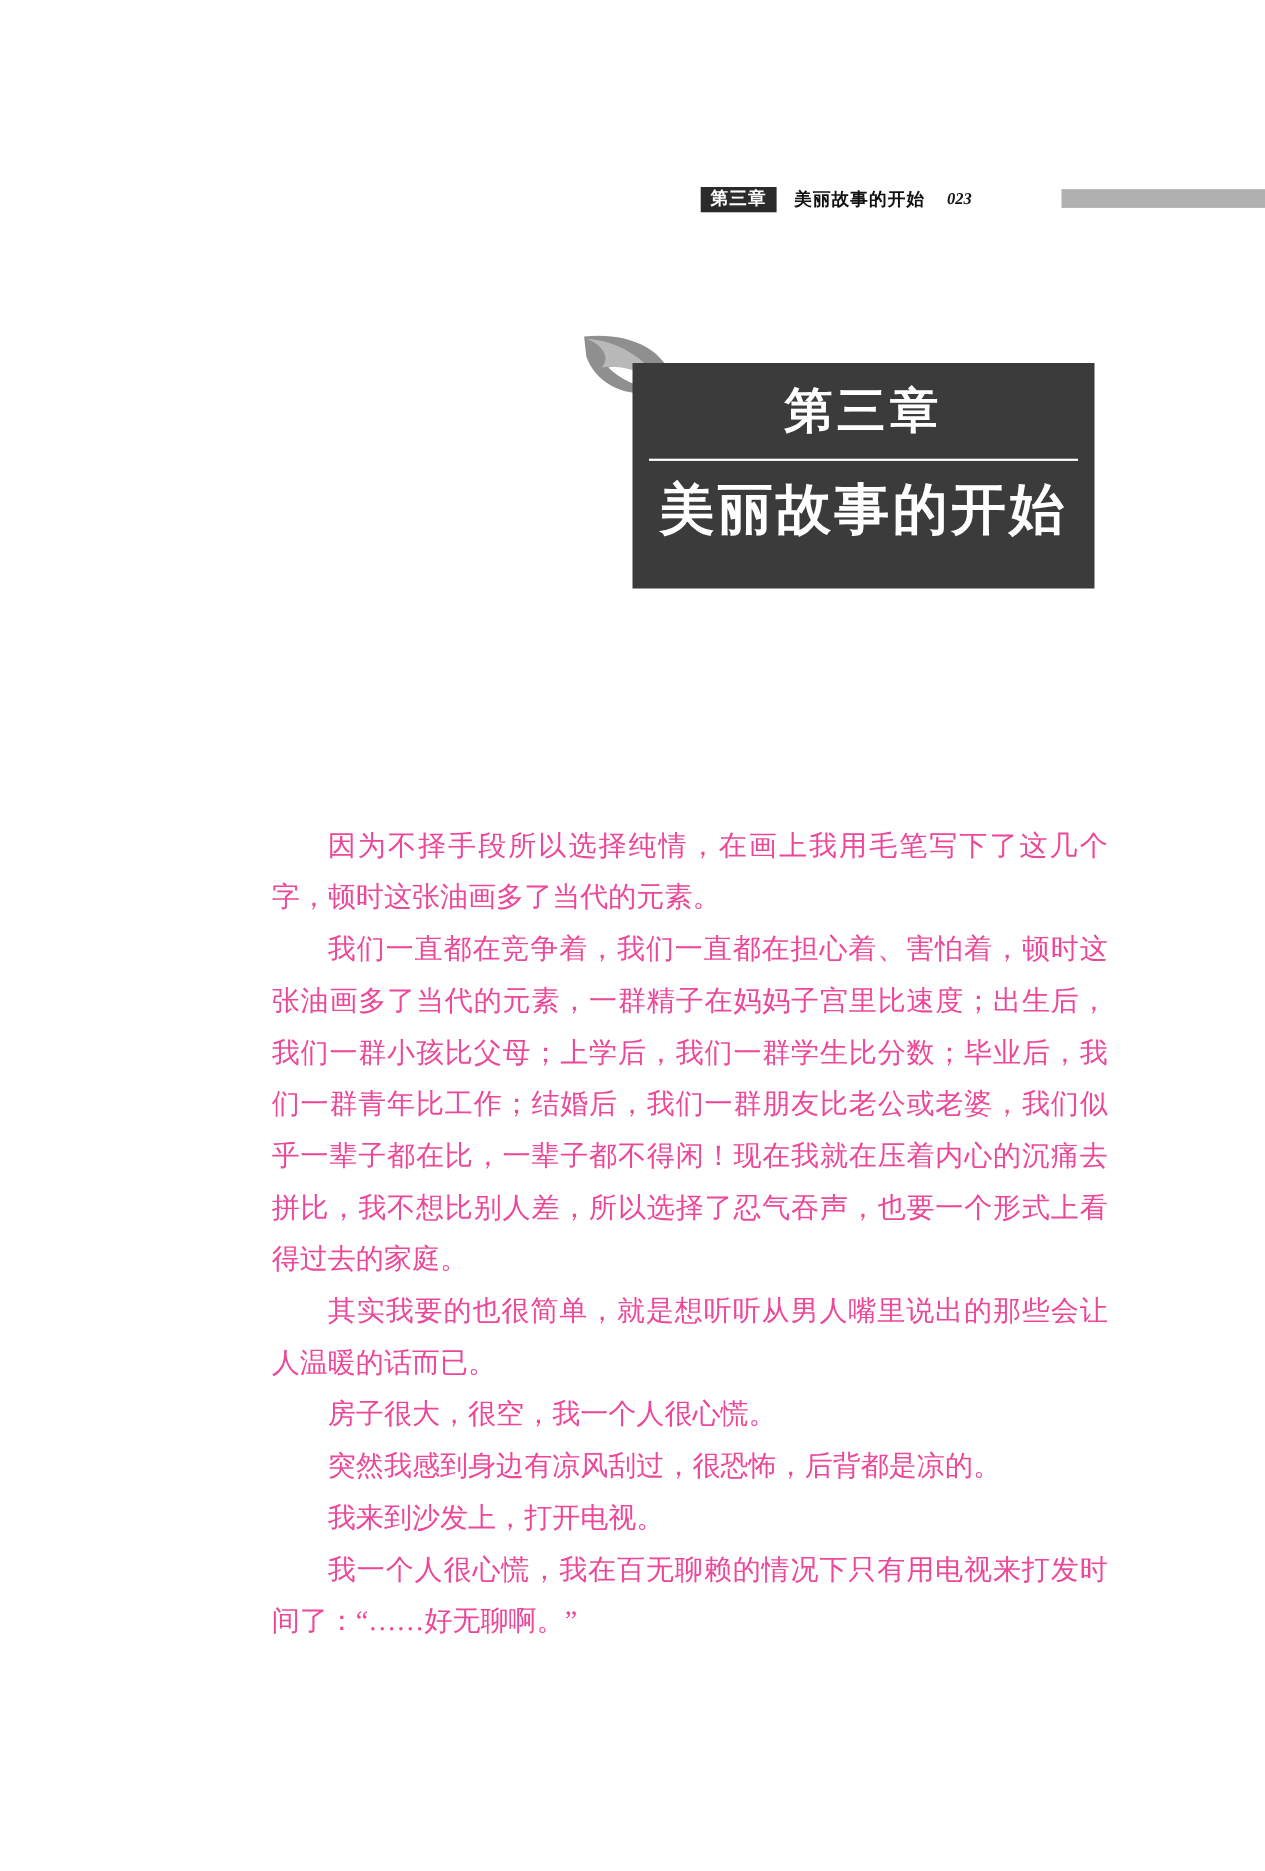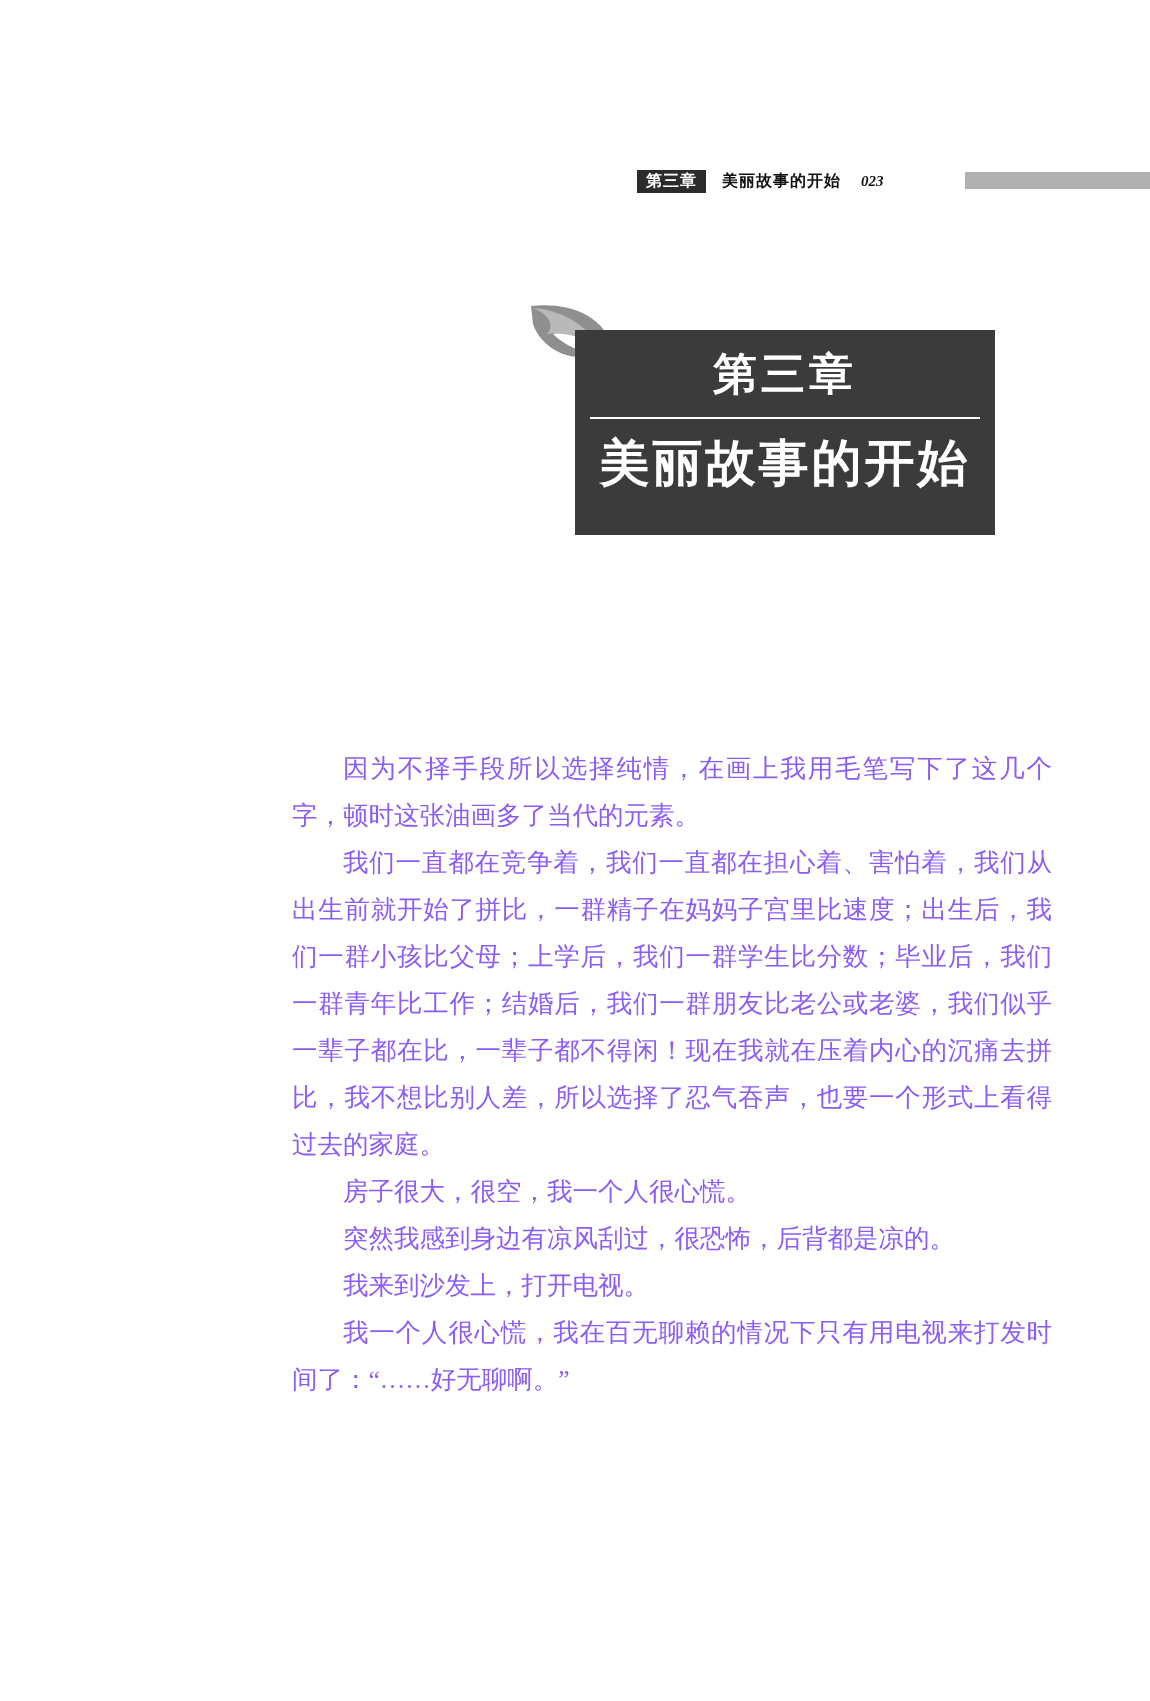--- a/index.html
+++ b/index.html
@@ -126,25 +126,24 @@
   }
 
   
   .body-text {
     position: absolute;
     left: 247px;
     top: 745px;
     width: 760px;
     font-size: 25.5px;
     line-height: 47px;
-    color: #8b5cf6;
+    color: #ec4899;
     text-align: justify;
     text-justify: inter-ideograph;
     font-family: "Liberation Serif", "DejaVu Serif", serif;
-    margin-left: 45px;
   }
   .body-text p {
     margin: 0;
     text-indent: 2em;
   }
 </style>
 </head>
 <body>
 
 <div class="header">
@@ -162,18 +161,19 @@
 </svg>
 
 <div class="chapter-block">
   <div class="chapter-number">第三章</div>
   <div class="chapter-divider"></div>
   <div class="chapter-name">美丽故事的开始</div>
 </div>
 
 <div class="body-text">
   <p>因为不择手段所以选择纯情，在画上我用毛笔写下了这几个字，顿时这张油画多了当代的元素。</p>
-  <p>我们一直都在竞争着，我们一直都在担心着、害怕着，我们从出生前就开始了拼比，一群精子在妈妈子宫里比速度；出生后，我们一群小孩比父母；上学后，我们一群学生比分数；毕业后，我们一群青年比工作；结婚后，我们一群朋友比老公或老婆，我们似乎一辈子都在比，一辈子都不得闲！现在我就在压着内心的沉痛去拼比，我不想比别人差，所以选择了忍气吞声，也要一个形式上看得过去的家庭。</p>
+  <p>我们一直都在竞争着，我们一直都在担心着、害怕着，顿时这张油画多了当代的元素，一群精子在妈妈子宫里比速度；出生后，我们一群小孩比父母；上学后，我们一群学生比分数；毕业后，我们一群青年比工作；结婚后，我们一群朋友比老公或老婆，我们似乎一辈子都在比，一辈子都不得闲！现在我就在压着内心的沉痛去拼比，我不想比别人差，所以选择了忍气吞声，也要一个形式上看得过去的家庭。</p>
+  <p>其实我要的也很简单，就是想听听从男人嘴里说出的那些会让人温暖的话而已。</p>
   <p>房子很大，很空，我一个人很心慌。</p>
   <p>突然我感到身边有凉风刮过，很恐怖，后背都是凉的。</p>
   <p>我来到沙发上，打开电视。</p>
   <p>我一个人很心慌，我在百无聊赖的情况下只有用电视来打发时间了：“……好无聊啊。”</p>
 </div>
 
 </body></html>

